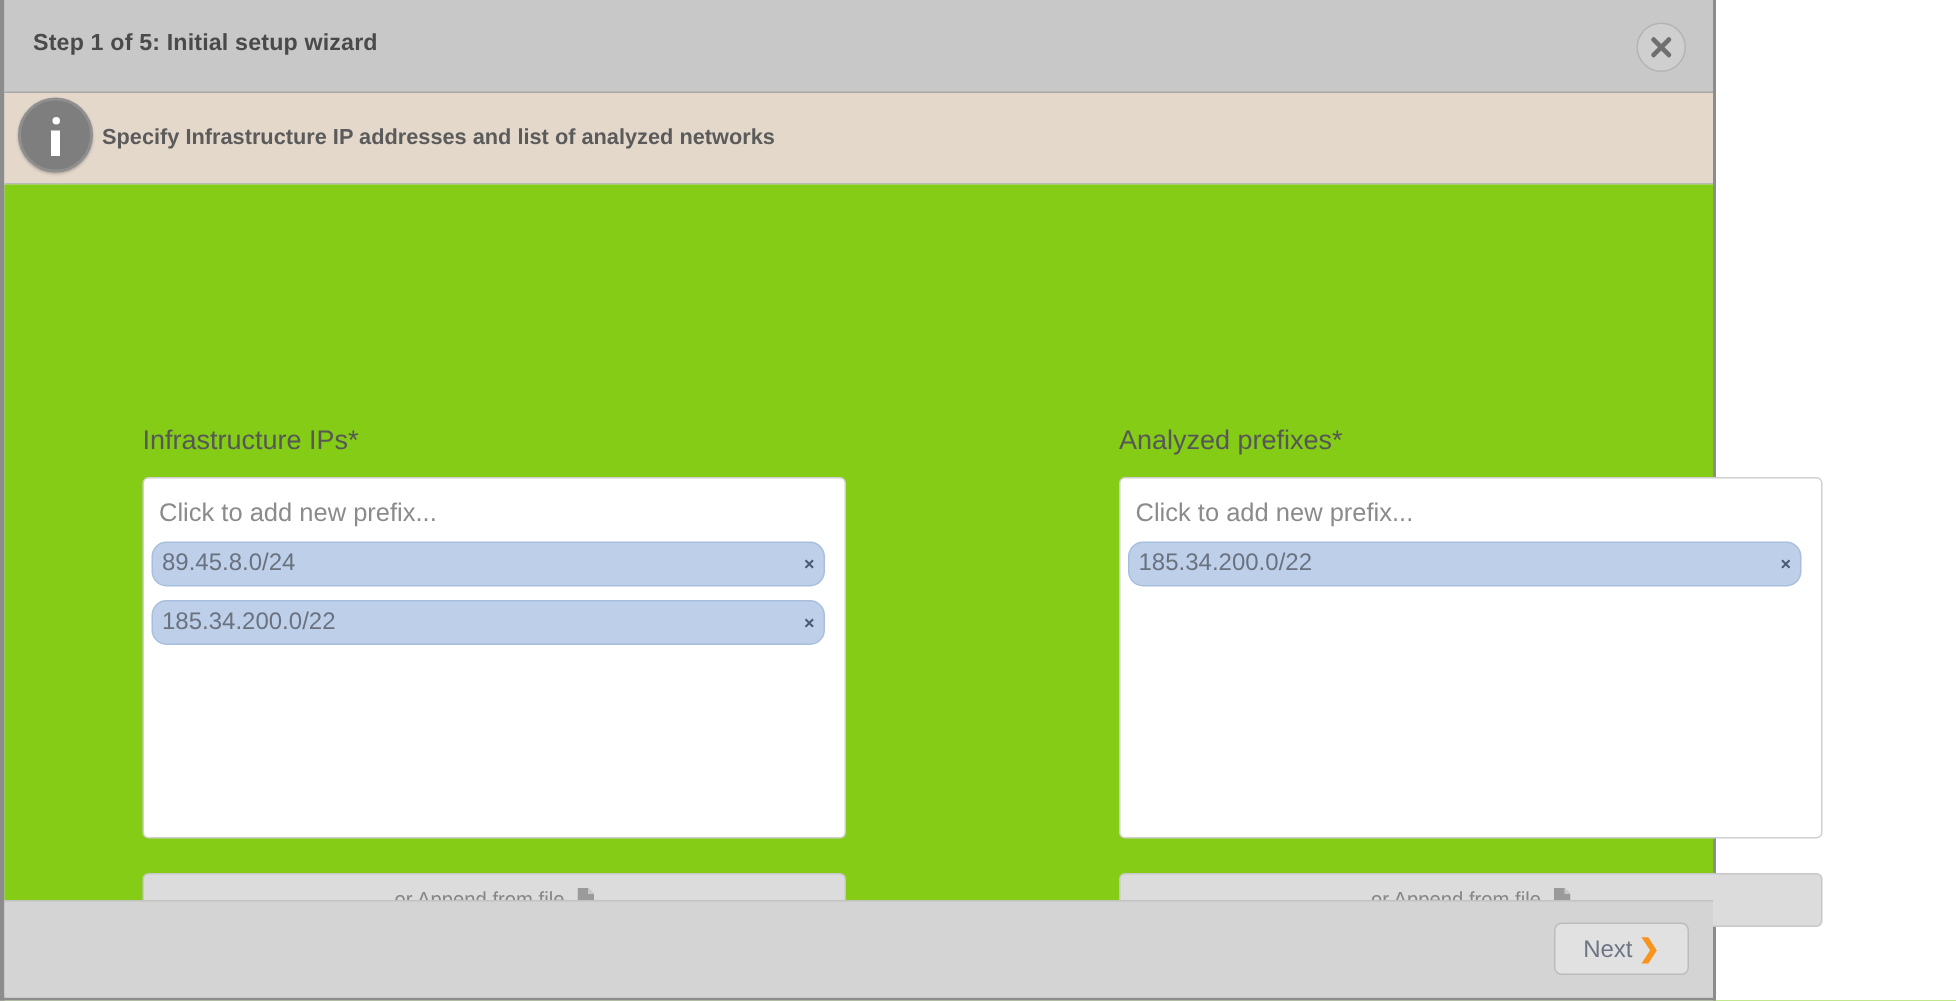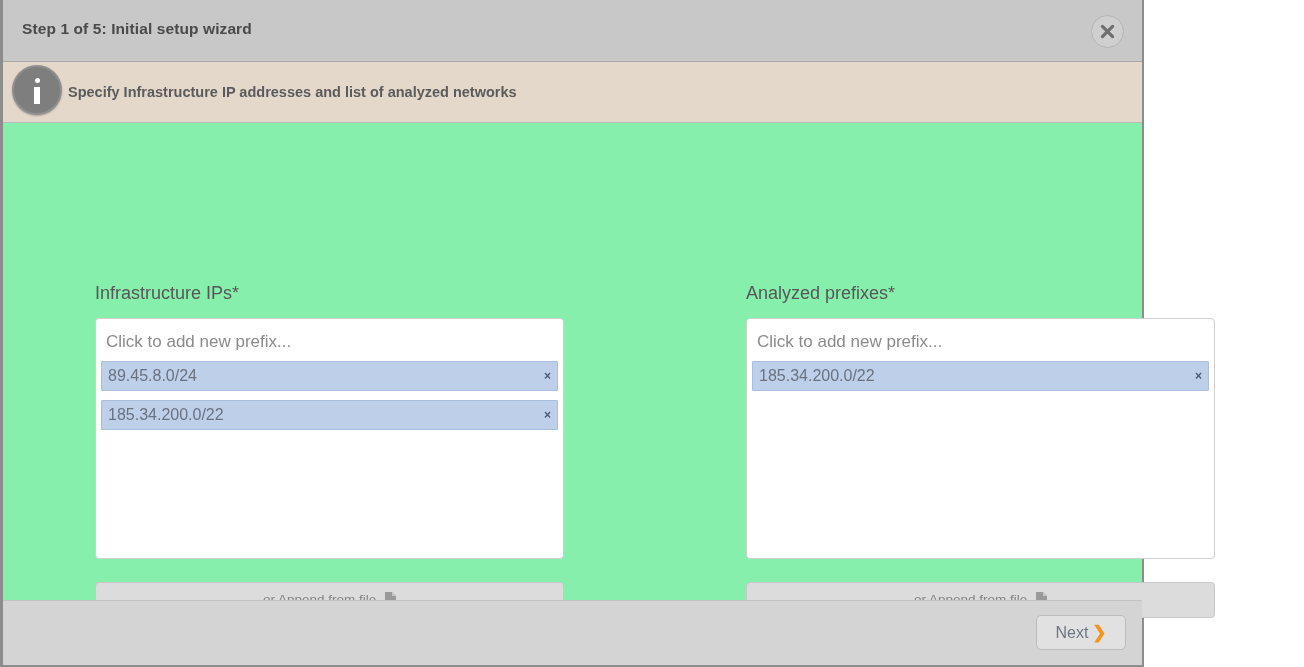--- a/index.html
+++ b/index.html
@@ -108,41 +108,41 @@
   .info-text {
     margin-left: 65px;
     font-size: 14.5px;
     color: #5b5b5b;
     font-weight: bold;
   }
   
   .dlg-body {
     position: relative;
     flex: 1 1 auto;
-    background: #86efac;
+    background: #84cc16;
   }
   .panel {
     position: absolute;
     top: 160px;
   }
   .panel.left  { left: 92px;  width: 469px; }
   .panel.right { left: 743px; width: 469px; }
   .field-label {
     font-size: 18px;
     color: #575757;
     margin-bottom: 14px;
     white-space: nowrap;
   }
   .prefix-box {
     background: #ffffff;
     border: 1px solid #cfcfcf;
     border-radius: 4px;
     height: 241px;
     box-sizing: border-box;
-    padding: 5px 5px 0 5px;
+    padding: 5px 13px 0 5px;
     overflow: hidden;
   }
   .prefix-placeholder {
     font-size: 17px;
     color: #8b8b8b;
     padding: 8px 0 9px 5px;
     cursor: text;
     user-select: none;
   }
   .chip {
@@ -150,21 +150,21 @@
     background: #bed0e9;
     border: 1px solid #a7bedd;
     box-sizing: border-box;
     height: 30px;
     line-height: 28px;
     margin-bottom: 9px;
     padding-left: 6px;
     padding-right: 22px;
     font-size: 16px;
     color: #6a7280;
-    border-radius: 1px;
+    border-radius: 10px;
     cursor: pointer;
     white-space: nowrap;
     overflow: hidden;
   }
   .chip .chip-x {
     position: absolute;
     right: 6px;
     top: 0;
     font-size: 12px;
     font-weight: bold;

